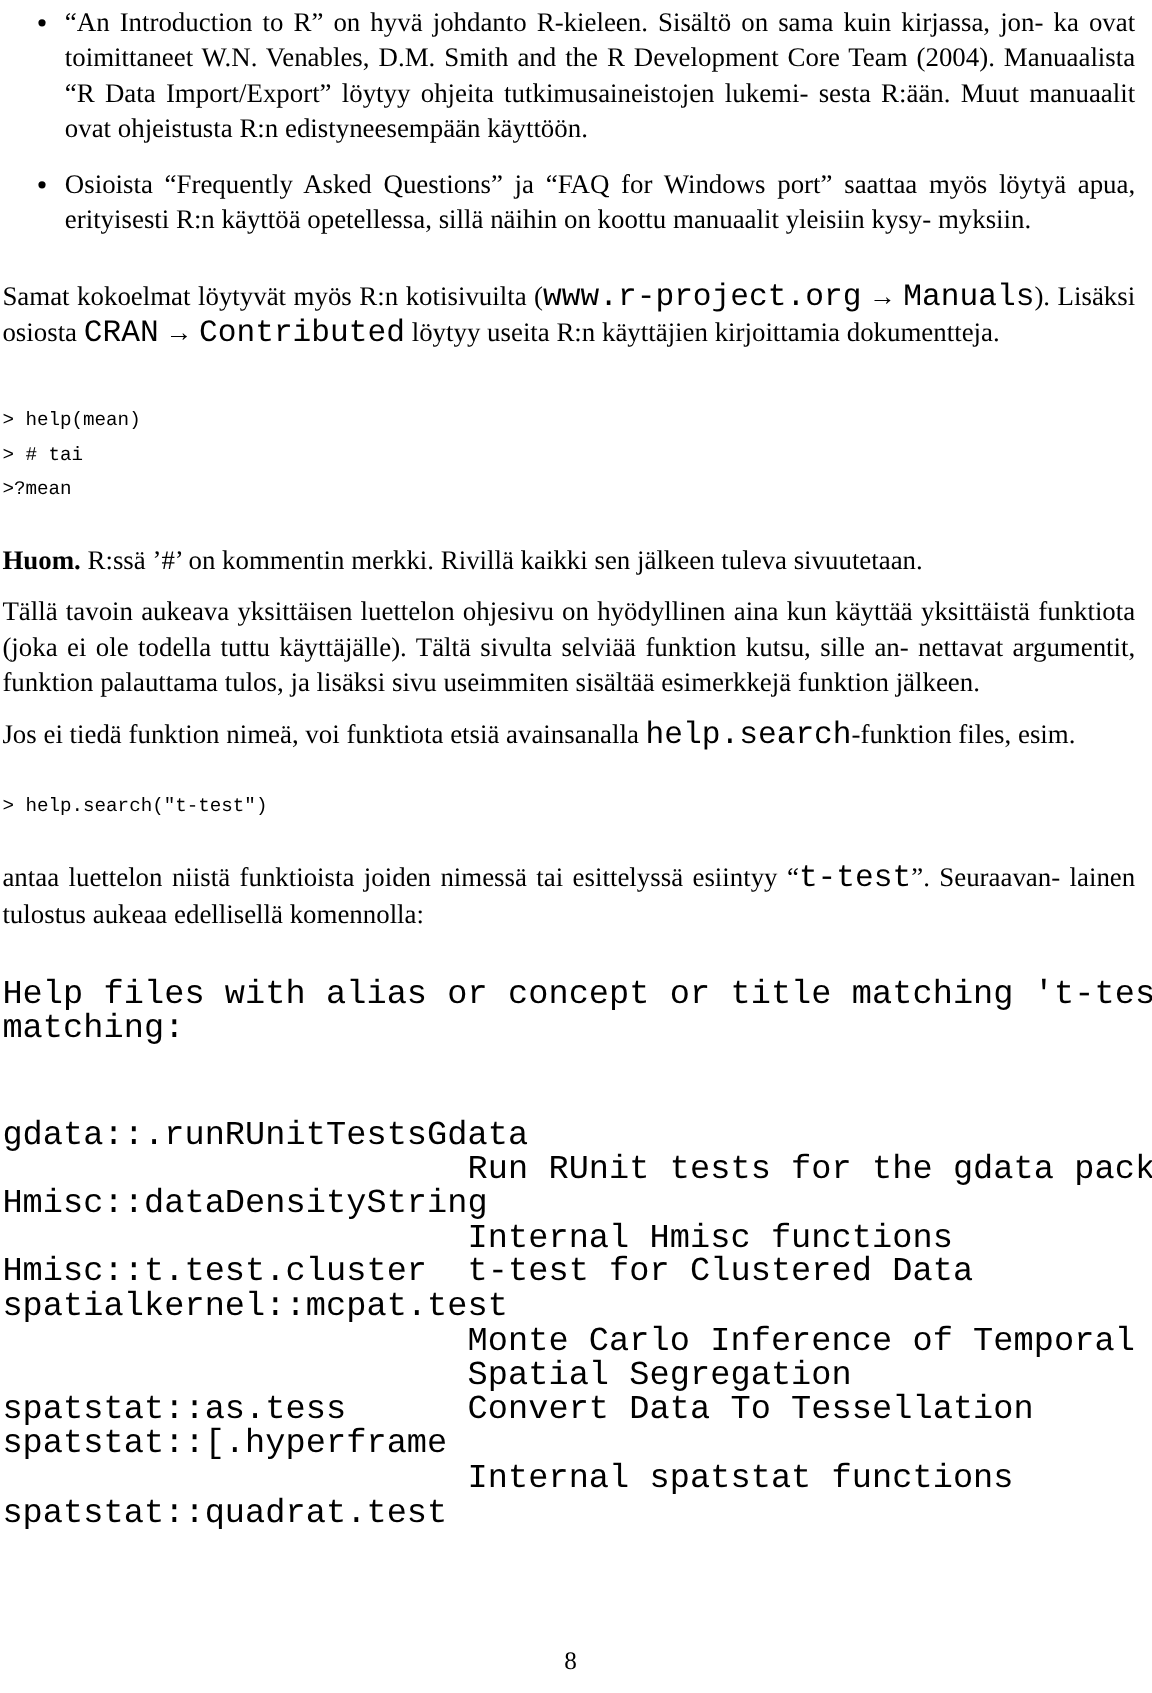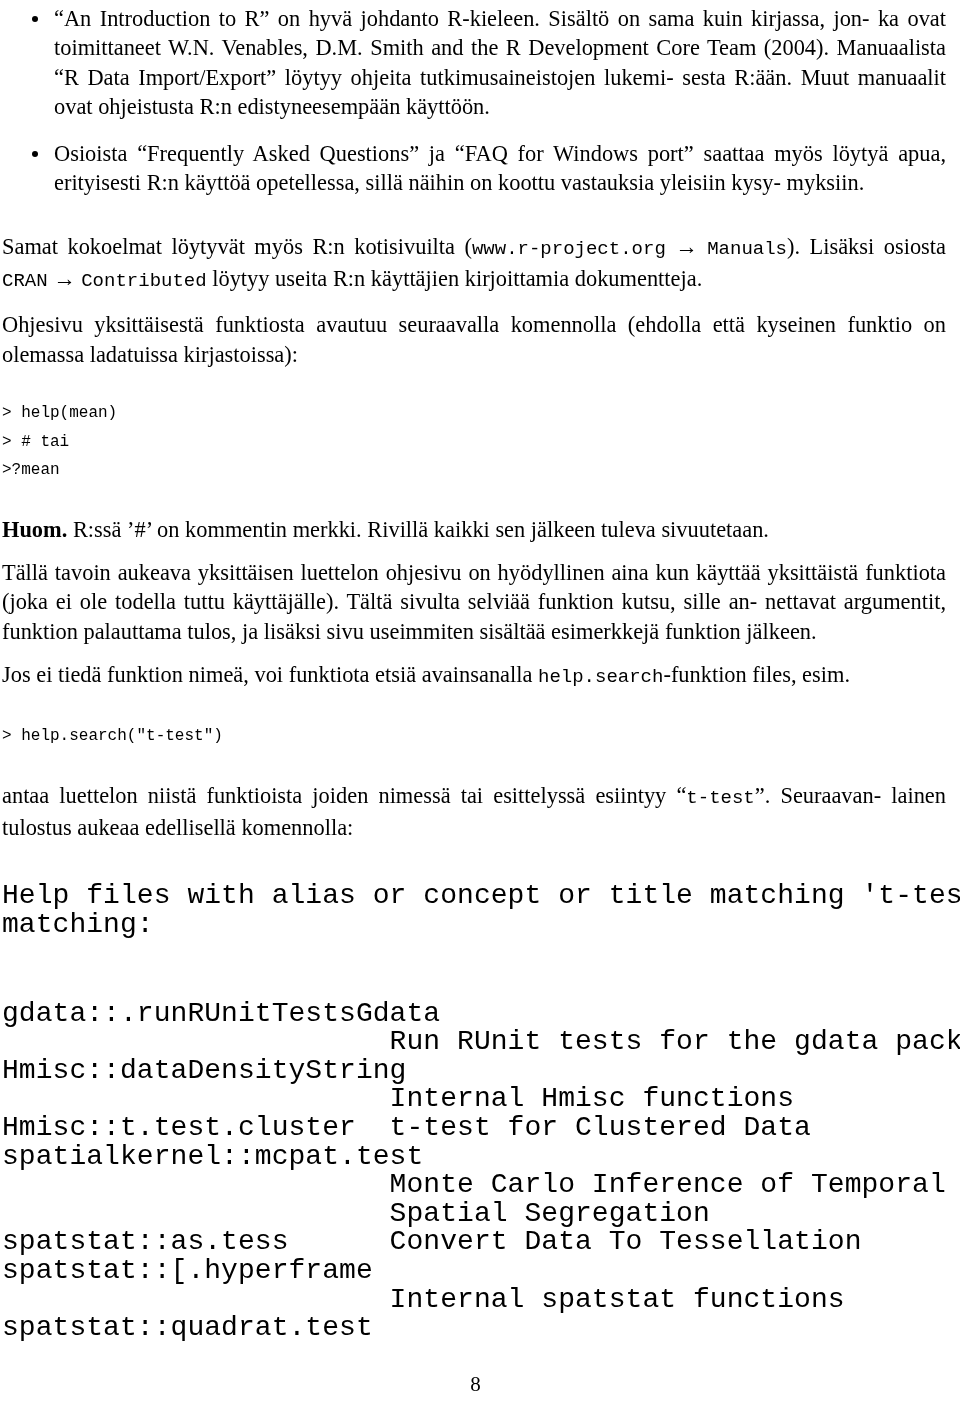--- a/index.html
+++ b/index.html
@@ -57,21 +57,21 @@
     height: 6px;
     background: #000;
     border-radius: 50%;
   }
 
   
   .mono,
   code, .tt {
     font-family: "Liberation Mono", "DejaVu Sans Mono", monospace;
   }
-  .tt { font-size: 19px; }
+  .tt { font-size: 26px; }
 
   pre.code {
     font-family: "Liberation Mono", "DejaVu Sans Mono", monospace;
     font-size: 16px;
     line-height: 28.6px;
     margin: 0;
     white-space: pre;
     color: #000;
   }
 
@@ -118,31 +118,30 @@
       <span class="dot"></span>
       <span>“An Introduction to R” on hyvä johdanto R-kieleen. Sisältö on sama kuin kirjassa, jon- ka ovat toimittaneet W.N. Venables, D.M. Smith and the R Development Core Team (2004). Manuaalista “R Data Import/Export” löytyy ohjeita tutkimusaineistojen lukemi- sesta R:ään. Muut manuaalit ovat ohjeistusta R:n edistyneesempään käyttöön.</span>
     </li>
   </ul>
 
   <div class="sp-18"></div>
 
   <ul class="bullets">
     <li>
       <span class="dot"></span>
-      <span>Osioista “Frequently Asked Questions” ja “FAQ for Windows port” saattaa myös löytyä apua, erityisesti R:n käyttöä opetellessa, sillä näihin on koottu vastauksia yleisiin kysy- myksiin.</span>
+      <span>Osioista “Frequently Asked Questions” ja “FAQ for Windows port” saattaa myös löytyä apua, erityisesti R:n käyttöä opetellessa, sillä näihin on koottu manuaalit yleisiin kysy- myksiin.</span>
     </li>
   </ul>
 
   <div class="sp-34"></div>
 
   <p class="para"><span>Samat kokoelmat löytyvät myös R:n kotisivuilta (</span><span class="tt">www.r-project.org</span><span class="arrow">&nbsp;<span>→</span>&nbsp;</span><span class="tt">Manuals</span><span>). Lisäksi</span> <span>osiosta </span><span class="tt">CRAN</span><span class="arrow">&nbsp;<span>→</span>&nbsp;</span><span class="tt">Contributed</span><span> löytyy useita R:n käyttäjien kirjoittamia dokumentteja.</span></p>
 
   <div class="sp-14"></div>
 
-  <p class="para"><span>Ohjesivu yksittäisestä funktiosta avautuu seuraavalla komennolla (ehdolla että kyseinen funktio</span> <span>on olemassa ladatuissa kirjastoissa):</span></p>
 
   <div class="sp-30"></div>
 
   <pre class="code">&gt; help(mean)
 &gt; # tai
 &gt;?mean</pre>
 
   <div class="sp-30"></div>
 
   <p class="para"><b class="bold">Huom.</b><span> R:ssä ’#’ on kommentin merkki. Rivillä kaikki sen jälkeen tuleva sivuutetaan.</span></p>

